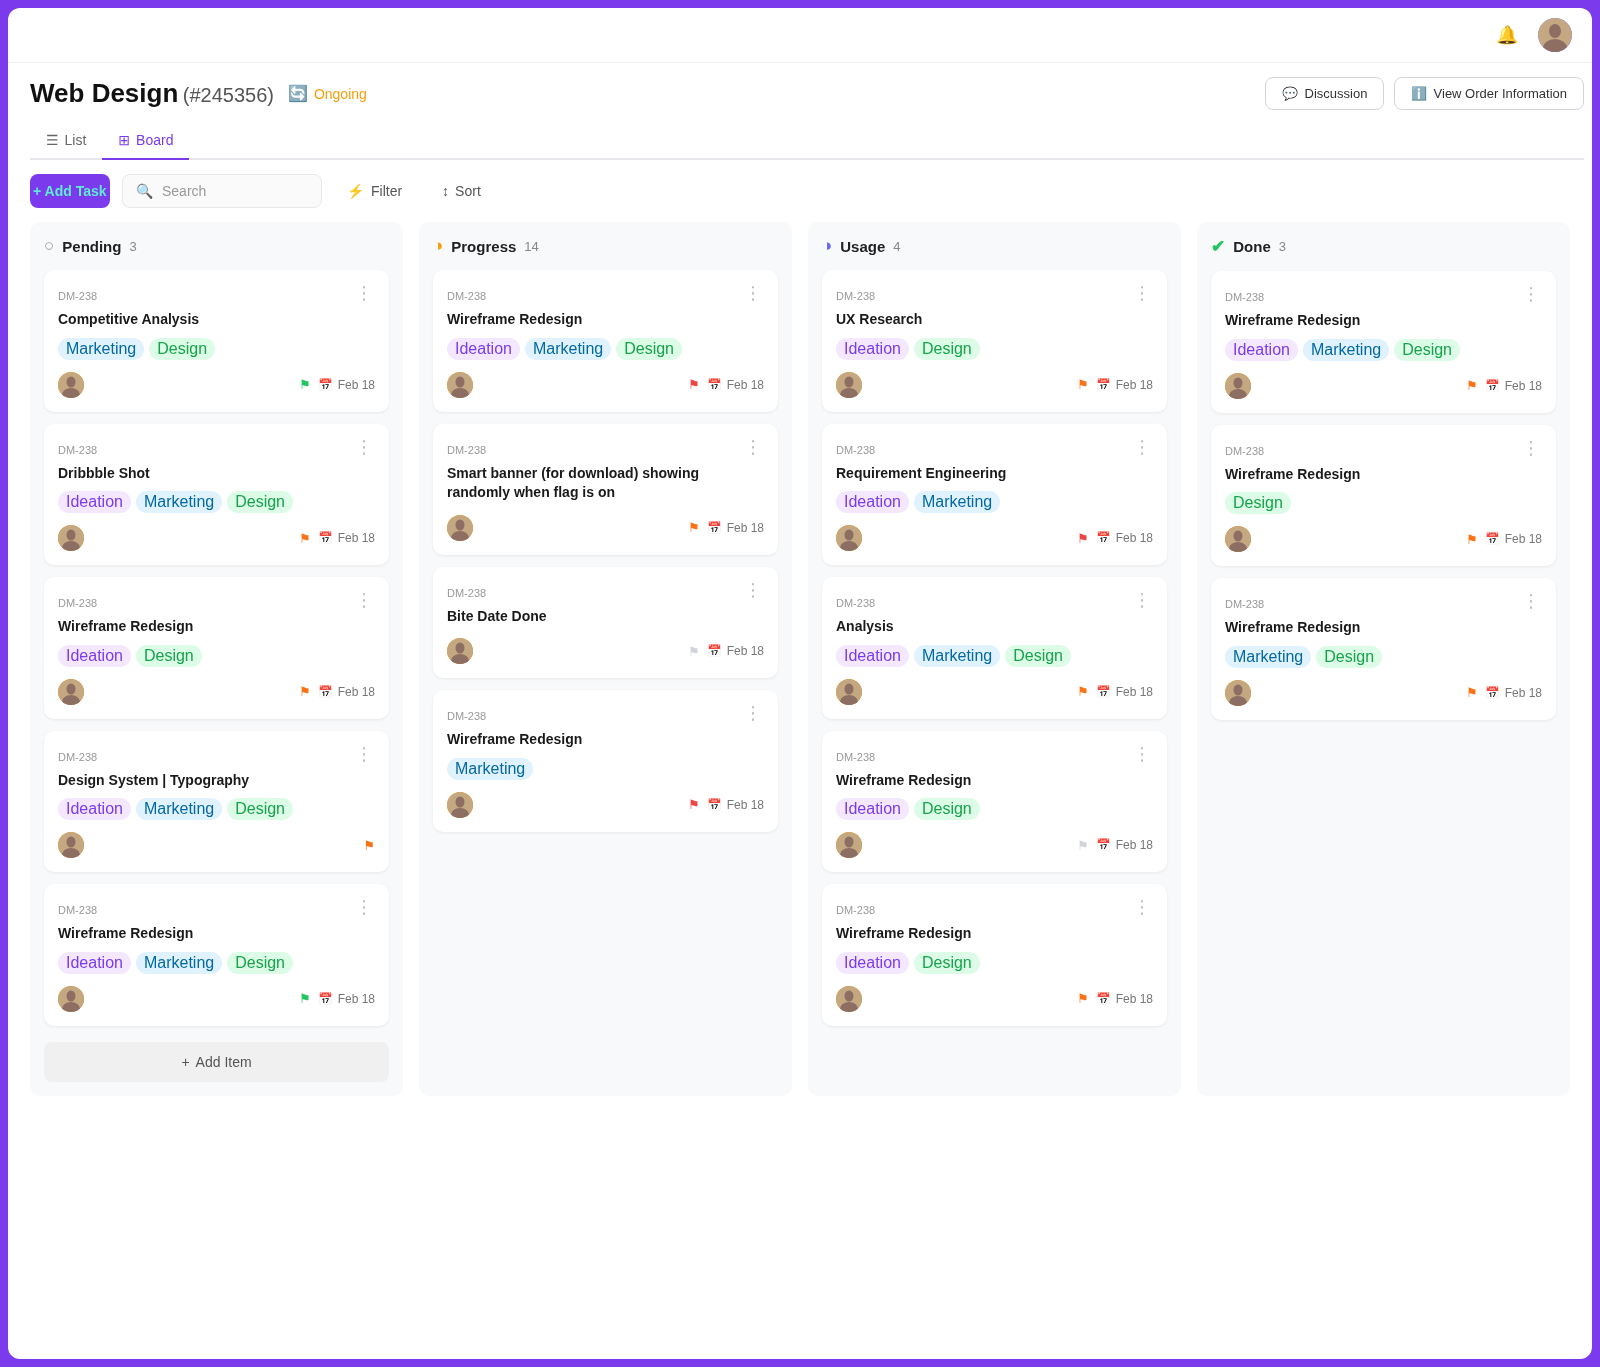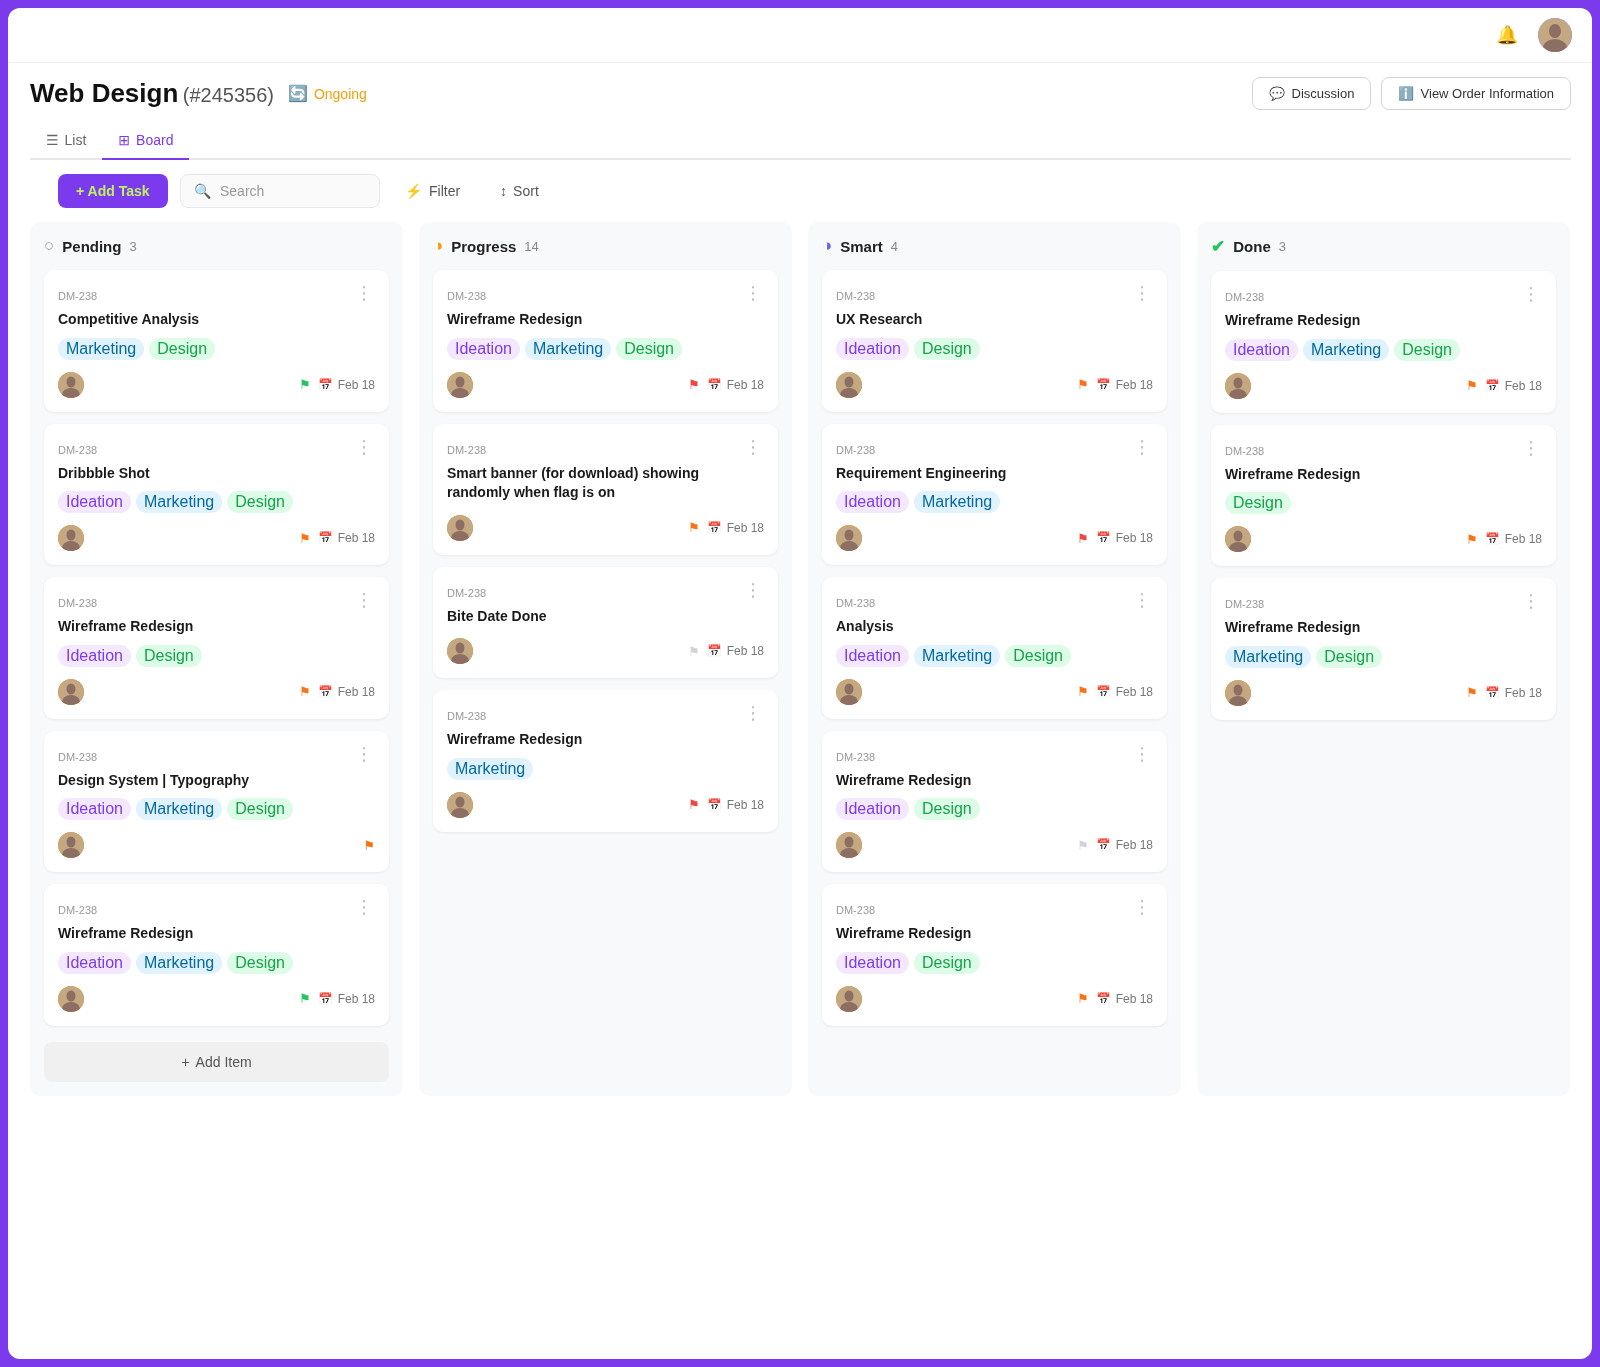--- a/index.html
+++ b/index.html
@@ -44,21 +44,21 @@
       color: white;
       font-size: 13px;
       font-weight: 600;
       overflow: hidden;
     }
     .avatar-top svg {
       width: 34px;
       height: 34px;
     }
     .header-section {
-      padding: 14px 21px 0 22px;
+      padding: 14px 8px 0 22px;
     }
     .project-title-row {
       display: flex;
       align-items: center;
       justify-content: space-between;
       margin-bottom: 12px;
     }
     .project-title-left {
       display: flex;
       align-items: center;
@@ -127,29 +127,28 @@
     .toolbar {
       display: flex;
       align-items: center;
       gap: 12px;
       padding: 14px 22px;
     }
     .btn-add-task {
       display: flex;
       align-items: center;
       gap: 6px;
-      padding: 9px 18px;
+      padding: 9px 3px;
       background: #7c3aed;
-      color: #bef264;
+      color: #5eead4;
       border: none;
       border-radius: 8px;
       font-size: 14px;
       font-weight: 600;
       cursor: pointer;
-      margin-left: 28px;
     }
     .search-box {
       display: flex;
       align-items: center;
       gap: 8px;
       padding: 8px 14px;
       border: 1px solid #e5e7eb;
       border-radius: 8px;
       background: #fafafa;
       color: #999;
@@ -625,21 +624,21 @@
           <span style="color:#ef4444">📅</span>
           <span>Feb 18</span>
         </div>
         </div>
       </div>
     </div>
         </div>
         <div class="column">
           <div class="column-header">
     <span style="color:#6366f1; font-size:17px;">◑</span>
-    <span>Smart</span>
+    <span>Usage</span>
     <span class="column-count">4</span>
   </div>
           <div class="card">
       <div class="card-header">
         <span class="card-id">DM-238</span>
         <span class="card-menu">⋮</span>
       </div>
       <div class="card-title">UX Research</div>
       <div class="card-tags">
               <span class="tag tag-ideation">Ideation</span>

